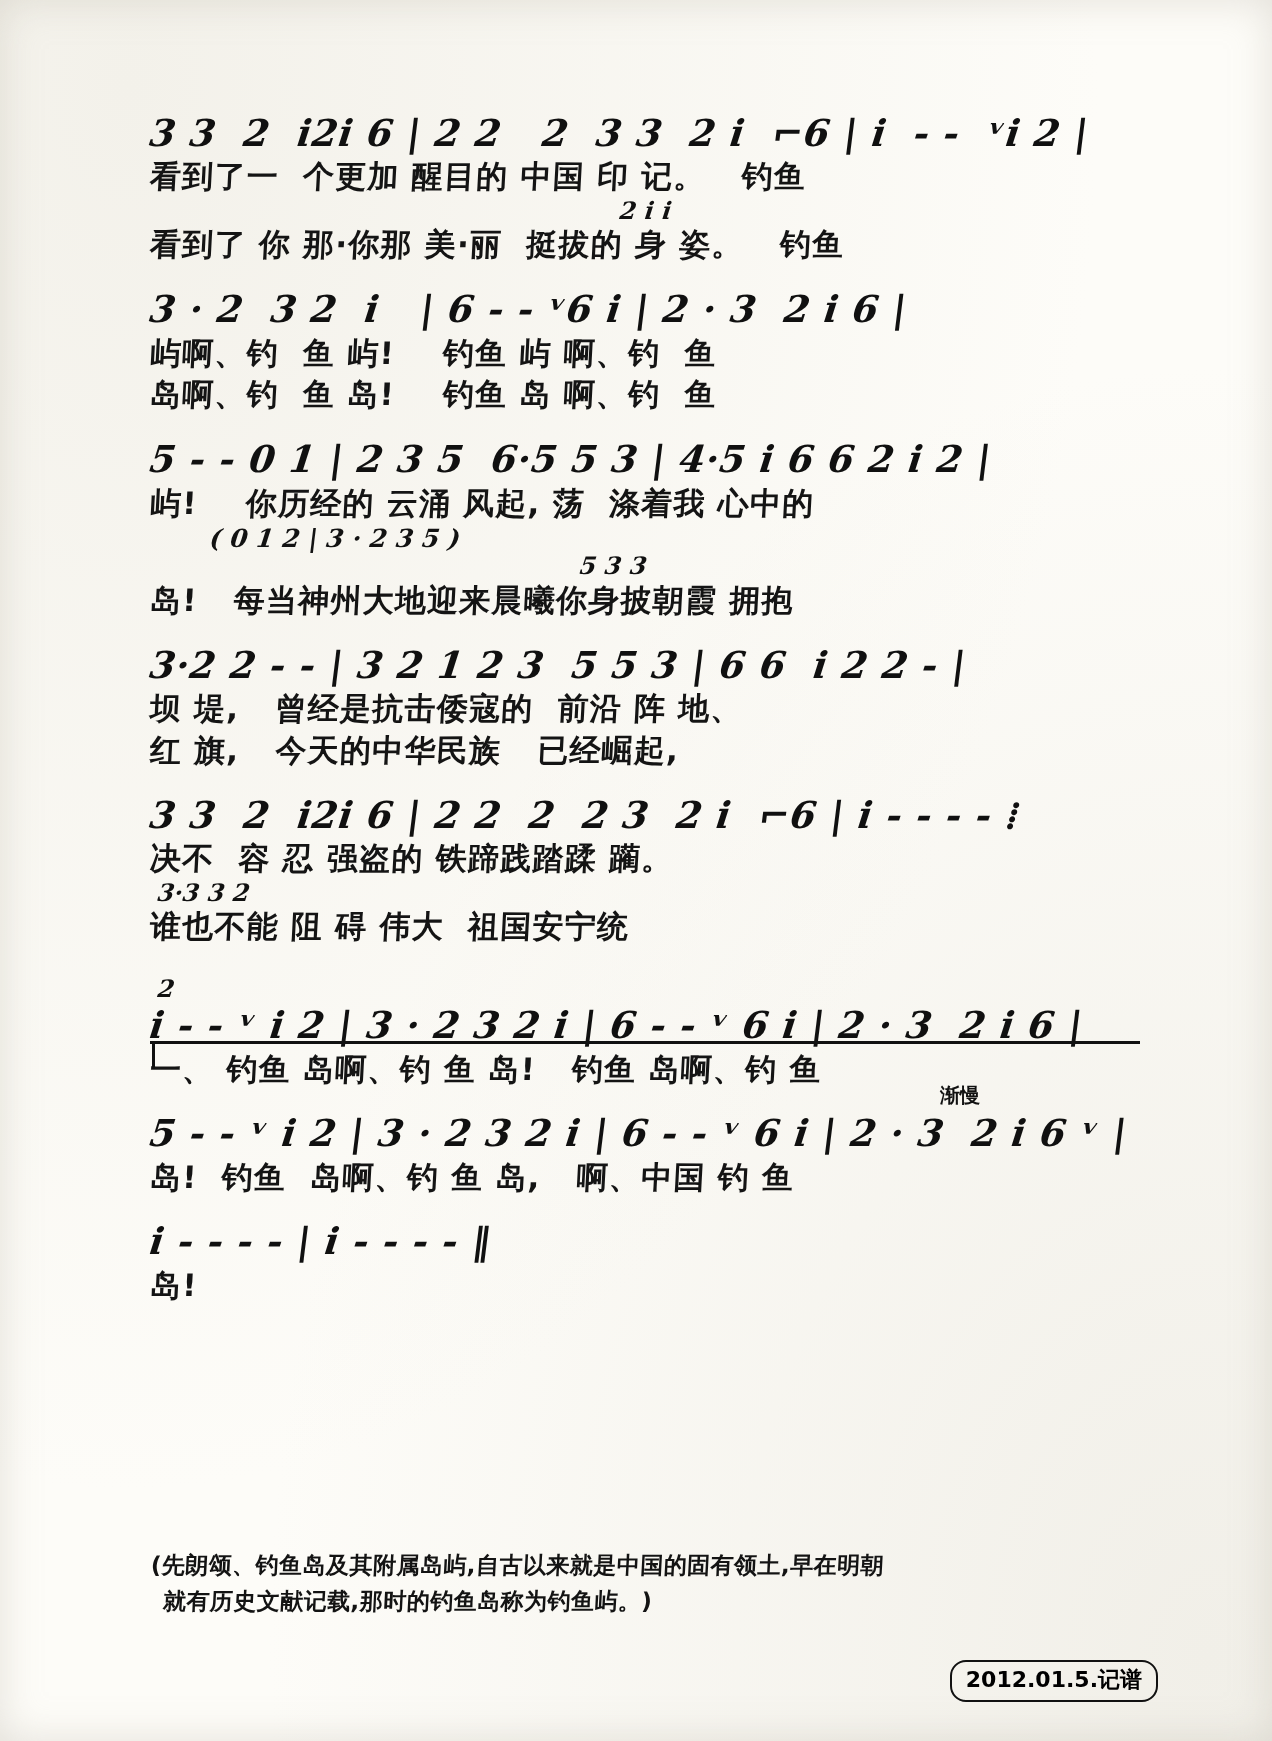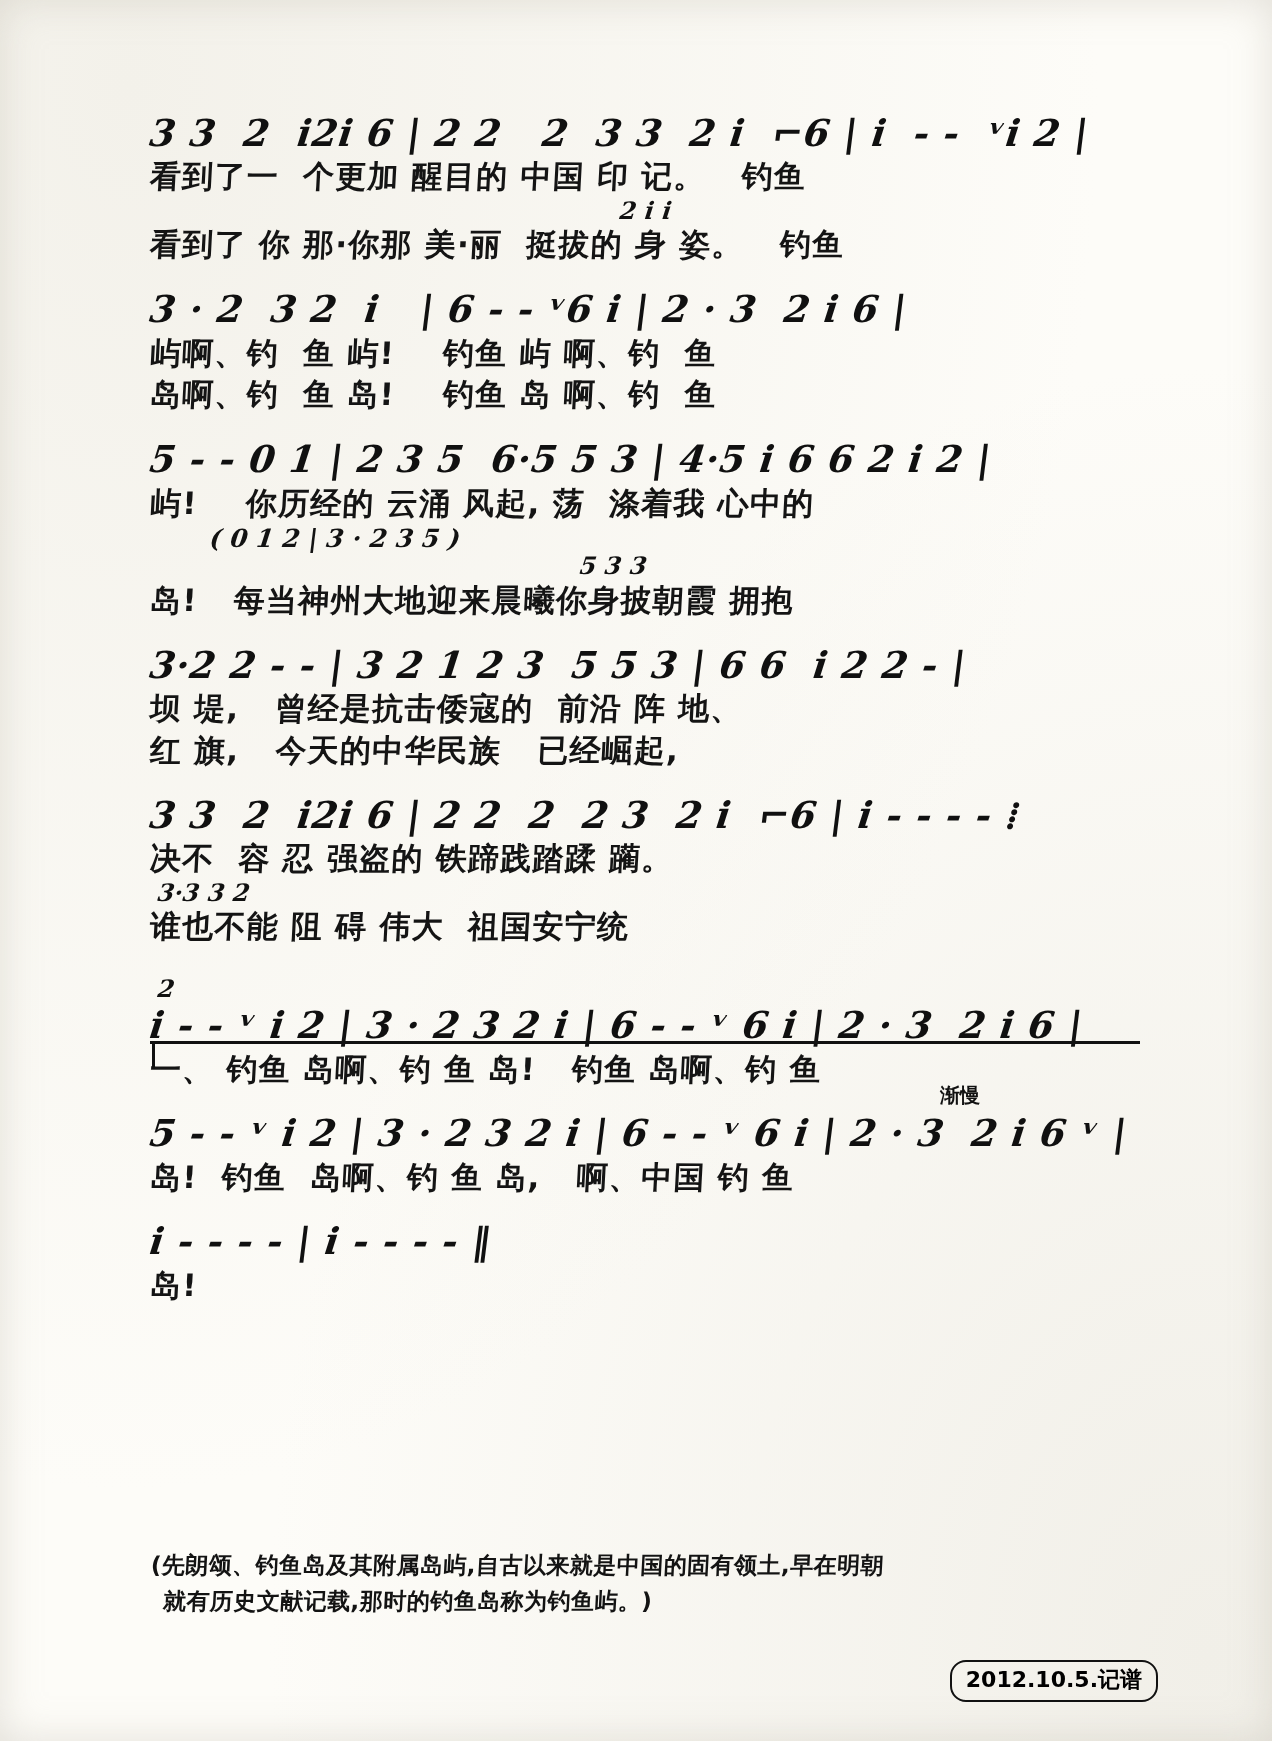--- a/index.html
+++ b/index.html
@@ -227,15 +227,15 @@
   </div>
 
   <div class="hr-rule" style="top:1041px;"></div>
   <div class="brace" style="top:1041px; height:28px;"></div>
 
   <div class="footer-wrap">
     <div class="footnote" style="position:relative; left:0; top:0;">
       <div>(先朗颂、钓鱼岛及其附属岛屿,自古以来就是中国的固有领土,早在明朝</div>
       <div class="line2">就有历史文献记载,那时的钓鱼岛称为钓鱼屿。)</div>
     </div>
-    <div class="date-box">2012.10.5.记谱</div>
+    <div class="date-box">2012.01.5.记谱</div>
   </div>
 </div>
 
 </body></html>

